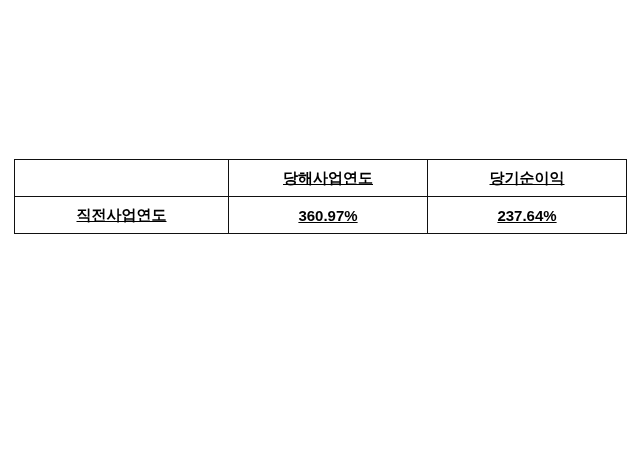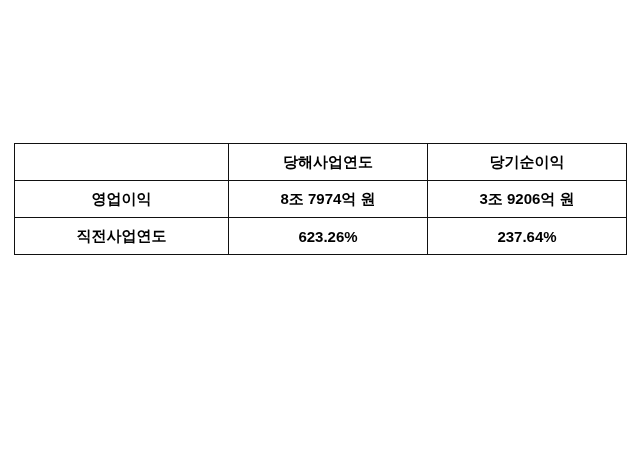--- a/index.html
+++ b/index.html
@@ -15,22 +15,23 @@
     overflow: hidden;
   }
   .page {
     position: relative;
     width: 640px;
     height: 462px;
   }
   .table-wrap {
     position: absolute;
     left: 14px;
-    top: 143px;
+    top: 159px;
     width: 612px;
+    text-decoration: underline;
   }
   table.fin-table {
     border-collapse: collapse;
     width: 612px;
     table-layout: fixed;
   }
   table.fin-table td,
   table.fin-table th {
     border: 1px solid #111111;
     height: 36px;
@@ -61,25 +62,20 @@
       </colgroup>
       <thead>
         <tr>
           <th class="corner-cell"></th>
           <th>당해사업연도</th>
           <th>당기순이익</th>
         </tr>
       </thead>
       <tbody>
         <tr>
-          <td>영업이익</td>
-          <td>8조 7974억 원</td>
-          <td>3조 9206억 원</td>
-        </tr>
-        <tr>
           <td>직전사업연도</td>
-          <td>623.26%</td>
+          <td>360.97%</td>
           <td>237.64%</td>
         </tr>
       </tbody>
     </table>
   </div>
 </div>
 
 </body></html>

